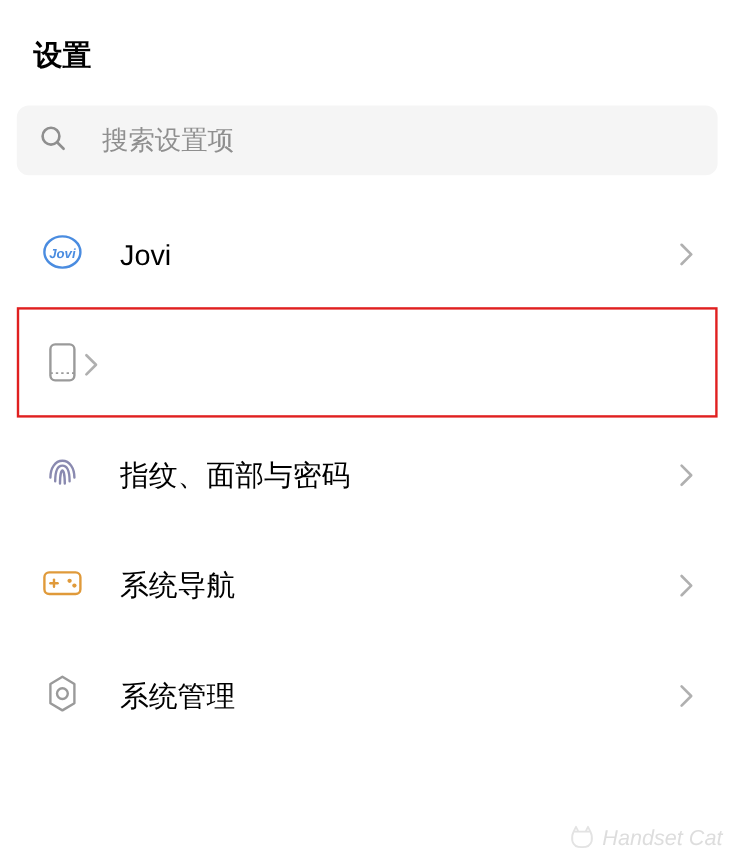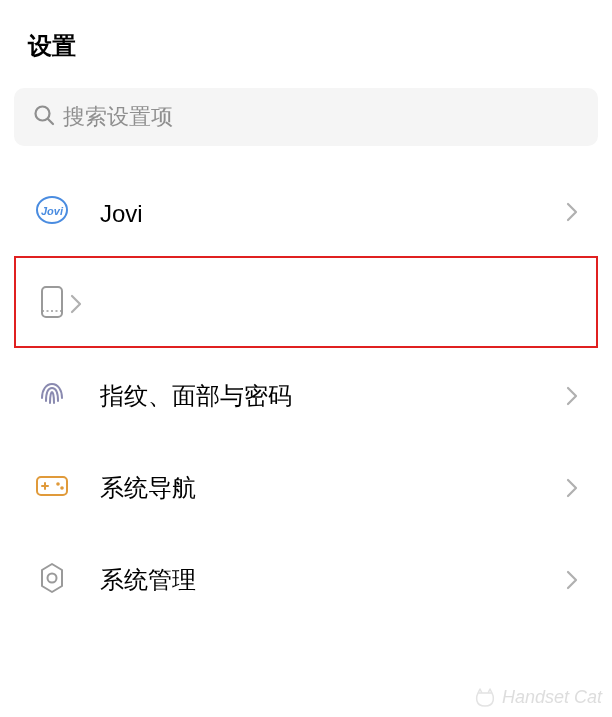--- a/index.html
+++ b/index.html
@@ -23,21 +23,21 @@
       font-weight: 600;
       color: #000;
     }
     .search-container {
       margin: 8px 14px 0 14px;
       background: #f5f5f5;
       border-radius: 10px;
       padding: 14px 18px;
       display: flex;
       align-items: center;
-      gap: 7px;
+      gap: 29px;
     }
     .search-container .placeholder-text {
       color: #8f8f8f;
       font-size: 22px;
     }
     .list {
       margin-top: 18px;
       padding: 0 14px;
     }
     .list-item {
@@ -70,20 +70,21 @@
       flex-shrink: 0;
     }
     .watermark {
       position: absolute;
       right: 10px;
       bottom: 8px;
       color: rgba(180,180,180,0.45);
       font-size: 18px;
       font-style: italic;
       display: flex;
+      align-items: center;
       gap: 6px;
       pointer-events: none;
     }
     .watermark svg { opacity: 0.45; }
   </style>
 </head>
 <body>
 
 <div class="header">
   <div class="page-title">设置</div>

